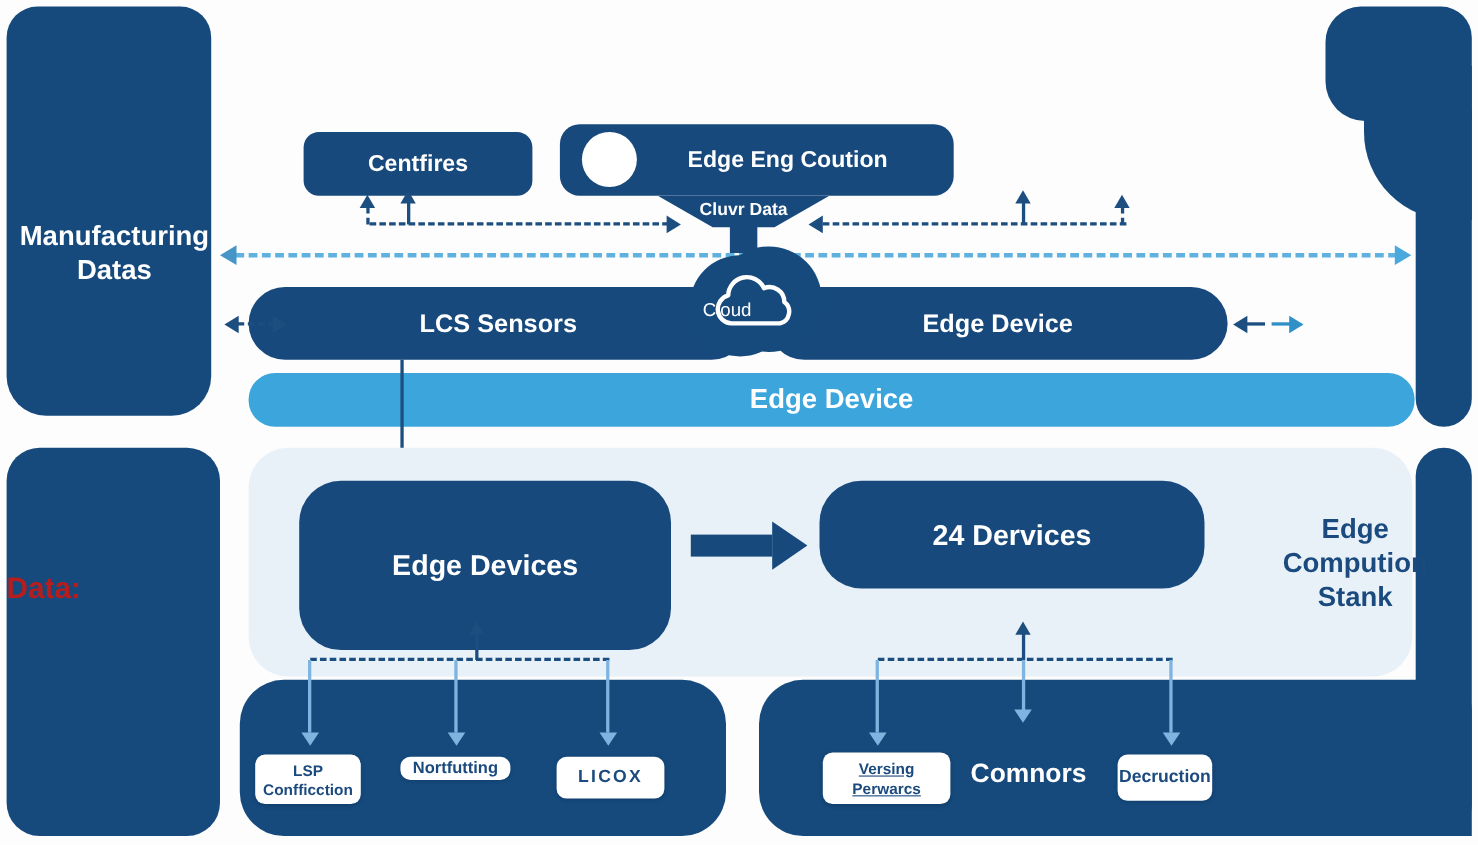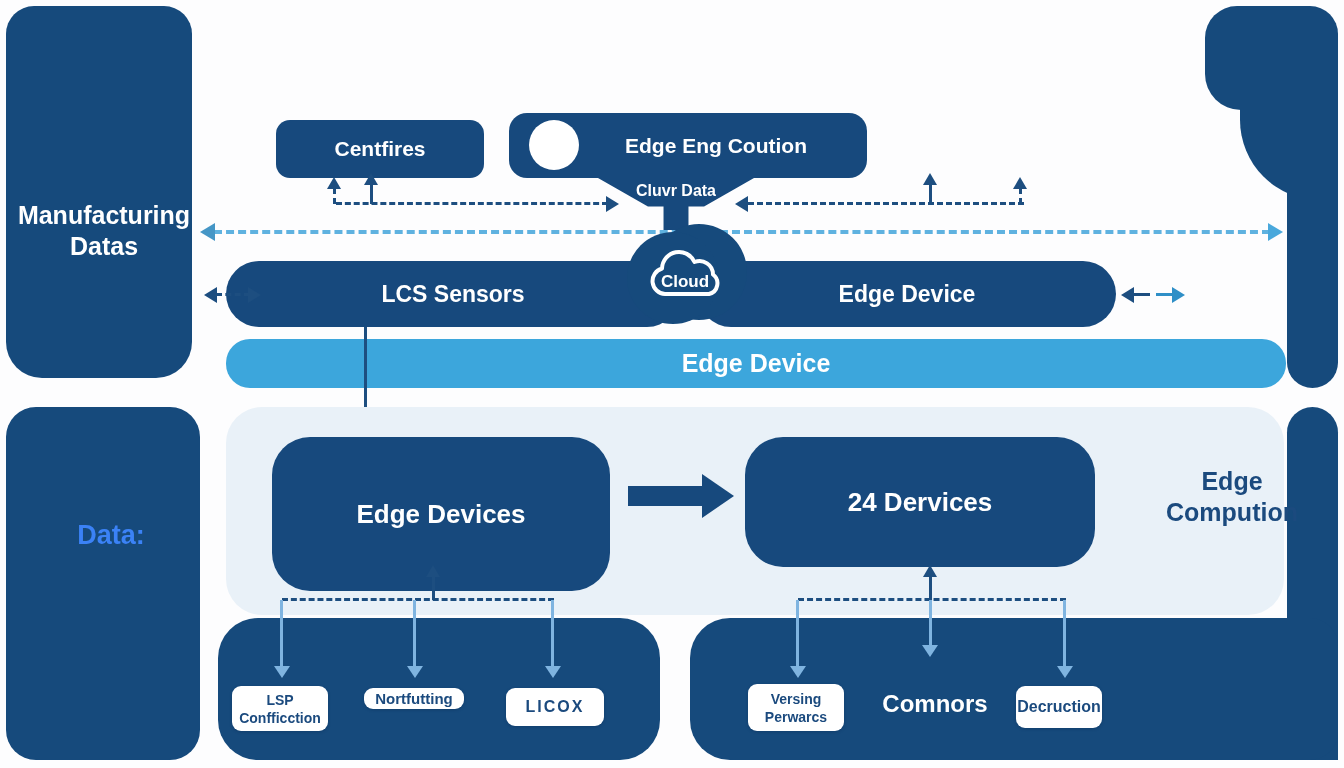--- a/index.html
+++ b/index.html
@@ -51,21 +51,21 @@
 
 <div id="stage">
 
   <div class="abs navy" style="left:6px;top:6px;width:186px;height:372px;border-radius:28px 28px 36px 36px;"></div>
   <div class="abs" style="left:6px;top:200px;width:196px;text-align:center;color:#fff;font-weight:700;font-size:25px;line-height:31px;">
     <span style="display:block">Manufacturing</span>
     <span style="display:block">Datas</span>
   </div>
 
   <div class="abs navy" style="left:6px;top:407px;width:194px;height:353px;border-radius:30px;"></div>
-  <div class="abs" style="left:6px;top:520px;width:210px;text-align:center;color:#3b82f6;font-weight:700;font-size:27px;">Data:</div>
+  <div class="abs" style="left:6px;top:520px;width:210px;text-align:left;color:#b91c1c;font-weight:700;font-size:27px;">Data:</div>
 
   <div class="abs navy" style="left:1205px;top:6px;width:133px;height:104px;border-radius:32px 28px 0 36px;"></div>
   <div class="abs navy" style="left:1240px;top:100px;width:98px;height:100px;border-radius:0 0 0 80px;"></div>
   <div class="abs navy" style="left:1287px;top:60px;width:51px;height:328px;border-radius:0 0 26px 26px;"></div>
 
   <div class="abs navy" style="left:1287px;top:407px;width:51px;height:353px;border-radius:26px 26px 0 0;"></div>
 
 
   <div class="abs navybox" style="left:276px;top:120px;width:208px;height:58px;border-radius:14px;font-size:21px;">
     <span>Centfires</span>
@@ -113,45 +113,46 @@
   <div class="abs" style="left:1133px;top:293px;width:17px;height:3px;background:#1D4E80;"></div>
   <div class="abs ah ah-left" style="left:1121px;top:287px;"></div>
   <div class="abs" style="left:1156px;top:293px;width:17px;height:3px;background:#2F8FC7;"></div>
   <div class="abs ah" style="left:1172px;top:287px;border-top:8px solid transparent;border-bottom:8px solid transparent;border-left:13px solid #2F8FC7;"></div>
 
   <div class="abs navy" style="left:651px;top:224px;width:96px;height:96px;border-radius:50%;"></div>
   <div class="abs navy" style="left:627px;top:232px;width:92px;height:92px;border-radius:50%;"></div>
   <svg class="abs" style="left:637px;top:236px;" width="100" height="80" viewBox="0 0 100 80">
     <path d="M28 58 a13 13 0 0 1 -3 -25.5 a17 17 0 0 1 32.5 -6.5 a13.5 13.5 0 0 1 18.5 12.5 a11 11 0 0 1 -4 19.5 z" fill="none" stroke="#ffffff" stroke-width="4" stroke-linejoin="round"></path>
   </svg>
-  <div class="abs" style="left:635px;top:272px;width:100px;text-align:center;color:#fff;font-weight:700;font-size:17px;">Cloud</div>
+  <div class="abs" style="left:611px;top:272px;width:100px;text-align:center;color:#fff;font-weight:400;font-size:17px;">Cloud</div>
 
   <div class="abs" style="left:226px;top:339px;width:1060px;height:49px;border-radius:24px;background:var(--sky);display:flex;align-items:center;justify-content:center;">
     <span class="wtext" style="font-size:25px;">Edge Device</span>
   </div>
 
   <div class="abs" style="left:364px;top:327px;width:3px;height:98px;background:#1D4E80;"></div>
   <div class="abs ah ah-down" style="left:358px;top:424px;"></div>
 
   <div class="abs" style="left:226px;top:407px;width:1058px;height:208px;border-radius:36px;background:var(--panel);"></div>
 
   <div class="abs navybox" style="left:272px;top:437px;width:338px;height:154px;border-radius:38px;font-size:26px;">
     <span>Edge Devices</span>
   </div>
 
   <div class="abs" style="left:628px;top:486px;width:74px;height:20px;background:var(--navy2);"></div>
   <div class="abs ah" style="left:702px;top:474px;border-top:22px solid transparent;border-bottom:22px solid transparent;border-left:32px solid var(--navy2);"></div>
 
-  <div class="abs navybox" style="left:745px;top:437px;width:350px;height:130px;border-radius:38px;font-size:26px;">
+  <div class="abs navybox" style="left:745px;top:437px;width:350px;height:98px;border-radius:38px;font-size:26px;">
     <span>24 Dervices</span>
   </div>
 
   <div class="abs" style="left:1148px;top:466px;width:168px;text-align:center;color:var(--tnavy);font-weight:700;font-size:25px;line-height:31px;">
     <span style="display:block">Edge</span>
     <span style="display:block">Compution</span>
+    <span style="display:block">Stank</span>
   </div>
 
   <div class="abs navy" style="left:218px;top:618px;width:442px;height:142px;border-radius:40px;"></div>
   <div class="abs navy" style="left:690px;top:618px;width:648px;height:142px;border-radius:40px 28px 28px 40px;"></div>
 
   <div class="abs dash-h" style="left:282px;top:598px;width:272px;"></div>
   <div class="abs vline" style="left:432px;top:576px;height:24px;"></div>
   <div class="abs ah ah-up" style="left:426px;top:565px;"></div>
   <div class="abs vline-sky" style="left:280px;top:600px;height:66px;"></div>
   <div class="abs ah ah-down-sky" style="left:274px;top:666px;"></div>
@@ -174,21 +175,21 @@
     <span>LSP</span>
     <span>Confficction</span>
   </div>
   <div class="abs whitebox" style="left:364px;top:688px;width:100px;height:21px;font-size:15px;">
     <span>Nortfutting</span>
   </div>
   <div class="abs whitebox" style="left:506px;top:688px;width:98px;height:38px;font-size:16px;letter-spacing:2px;">
     <span>LICOX</span>
   </div>
 
-  <div class="abs whitebox" style="left:748px;top:684px;width:96px;height:47px;font-size:14px;line-height:18px;">
+  <div class="abs whitebox" style="left:748px;top:684px;width:116px;height:47px;font-size:14px;line-height:18px;text-decoration:underline;">
     <span>Versing</span>
     <span>Perwarcs</span>
   </div>
   <div class="abs wtext" style="left:875px;top:690px;width:120px;text-align:center;font-size:24px;">Comnors</div>
   <div class="abs whitebox" style="left:1016px;top:686px;width:86px;height:42px;font-size:16px;">
     <span>Decruction</span>
   </div>
 
 </div>
 

